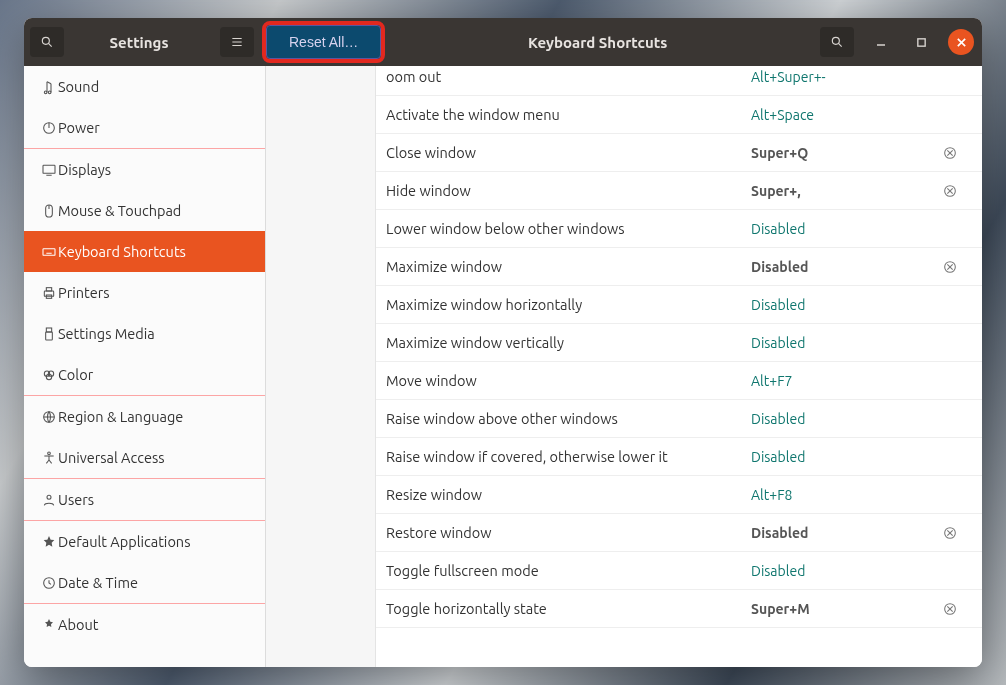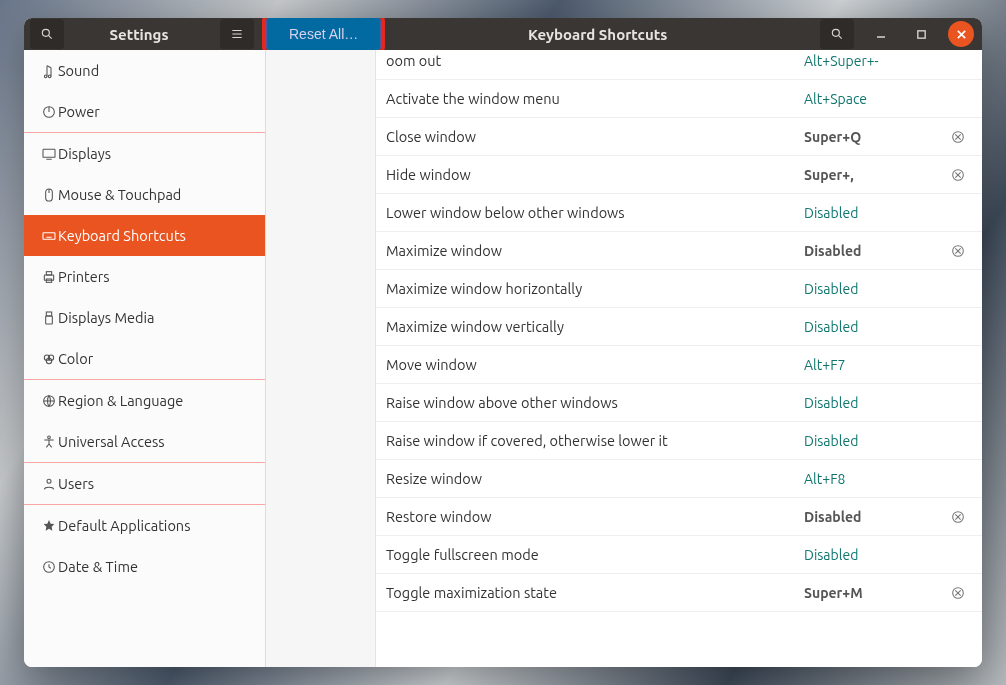--- a/index.html
+++ b/index.html
@@ -7,37 +7,37 @@
   body { background: linear-gradient(120deg,#69768a,#c7cacc 20%,#4e5c6f 40%,#cfd3d6 60%,#3e4a59 80%,#b5b9bc); }
 
   .app {
     position: absolute; left: 24px; top: 18px; right: 24px; bottom: 18px;
     background: #fff; border-radius: 8px; overflow: hidden;
     box-shadow: 0 10px 40px rgba(0,0,0,.35);
     display: flex; flex-direction: column;
   }
 
   .titlebar {
-    height: 32px; background: #3a3633; color: #e8e4e1;
+    height: 48px; background: #3a3633; color: #e8e4e1;
     display: flex; align-items: center;
     font-size: 14px;
     flex-shrink: 0;
   }
   .tb-btn {
     width: 34px; height: 30px; border-radius: 4px;
     display: inline-flex; align-items: center; justify-content: center;
     margin-left: 6px;
   }
   .tb-btn.dark { background: #2e2b28; }
   .settings-title { flex: 0 0 auto; width: 150px; text-align: center; font-weight: 600; font-size: 15px; }
   .tb-section-left { display: flex; align-items: center; width: 242px; }
   .reset-btn {
     margin-left: 0;
     padding: 8px 22px;
-    background: #0369a1;
+    background: #0c4a6e;
     color: #d6d2ee;
     border: 1px solid #5b55a0;
     border-radius: 4px;
     font-size: 14px;
     outline: 4px solid #e2281f;
     outline-offset: 0;
   }
   .main-title { flex: 1; text-align: center; font-weight: 600; font-size: 15px; }
   .tb-right { display: flex; align-items: center; gap: 4px; padding-right: 8px; }
   .win-btn { width: 26px; height: 26px; border-radius: 50%; display: inline-flex; align-items: center; justify-content: center; margin-left: 10px; }
@@ -66,25 +66,26 @@
   .sb-item.active .sb-icon { color:#fff; }
 
   .gap-col { width: 110px; background: #f6f6f6; border-right: 1px solid #e4e4e4; }
 
   .content {
     flex: 1; overflow-y: hidden; background: #fff;
     display: flex; flex-direction: column;
   }
   .row {
     display: flex; align-items: center;
-    padding: 10px 10px 10px 10px;
+    padding: 10px 18px 10px 10px;
     border-bottom: 1px solid #eee;
     font-size: 14.5px;
     color: #333;
     min-height: 38px;
+    gap: 45px;
   }
   .row.first { border-top: none; }
   .row .label { flex: 1; }
   .row .accel { width: 140px; color: #0f766e; font-size: 14px; }
   .row .accel.bold { font-weight: 700; color: #555; }
   .row .reset-one { width: 28px; text-align: center; color: #888; }
   .row .reset-one svg { display:block; margin:auto; }
   .section-head {
     padding: 20px 10px 8px 10px;
     font-size: 14.5px;
@@ -210,21 +211,21 @@
           </span>
           <span>Printers</span>
         </div>
         <div class="sb-item">
           <span class="sb-icon">
             <svg width="16" height="16" viewBox="0 0 24 24" stroke="#555" stroke-width="1.6" fill="none">
               <rect x="8" y="3" width="8" height="6"></rect>
               <rect x="7" y="9" width="10" height="12" rx="1"></rect>
             </svg>
           </span>
-          <span>Displays Media</span>
+          <span>Settings Media</span>
         </div>
         <div class="sb-item">
           <span class="sb-icon">
             <svg width="16" height="16" viewBox="0 0 24 24" stroke="#555" stroke-width="1.6" fill="none">
               <circle cx="9" cy="10" r="4"></circle>
               <circle cx="15" cy="10" r="4"></circle>
               <circle cx="12" cy="15" r="4"></circle>
             </svg>
           </span>
           <span>Color</span>
@@ -271,20 +272,28 @@
         </div>
         <div class="sb-item">
           <span class="sb-icon">
             <svg width="16" height="16" viewBox="0 0 24 24" stroke="#555" stroke-width="1.6" fill="none">
               <circle cx="12" cy="12" r="8"></circle>
               <path d="M12 8v4l3 2"></path>
             </svg>
           </span>
           <span>Date &amp; Time</span>
         </div>
+        <div class="sb-item divider">
+          <span class="sb-icon">
+            <svg width="16" height="16" viewBox="0 0 24 24" fill="#555">
+              <path d="M12 3l2 4 4 1-3 3 .5 4L12 13l-3.5 2 .5-4-3-3 4-1z"></path>
+            </svg>
+          </span>
+          <span>About</span>
+        </div>
       </div>
 
     <div class="gap-col"></div>
 
     <div class="content" id="content">
         <div class="row first" style="padding-top: 2px; min-height: 24px;">
           <span class="label">oom out</span>
           <span class="accel">Alt+Super+-</span>
           <span class="reset-one"></span>
         </div>
@@ -371,21 +380,21 @@
               <line x1="16" y1="8" x2="8" y2="16"></line>
             </svg>
           </span>
         </div>
         <div class="row">
           <span class="label">Toggle fullscreen mode</span>
           <span class="accel">Disabled</span>
           <span class="reset-one"></span>
         </div>
         <div class="row">
-          <span class="label">Toggle maximization state</span>
+          <span class="label">Toggle horizontally state</span>
           <span class="accel bold">Super+M</span>
           <span class="reset-one">
             <svg width="16" height="16" viewBox="0 0 24 24" fill="none" stroke="#777" stroke-width="1.6">
               <circle cx="12" cy="12" r="8"></circle>
               <line x1="8" y1="8" x2="16" y2="16"></line>
               <line x1="16" y1="8" x2="8" y2="16"></line>
             </svg>
           </span>
         </div>
       </div>

